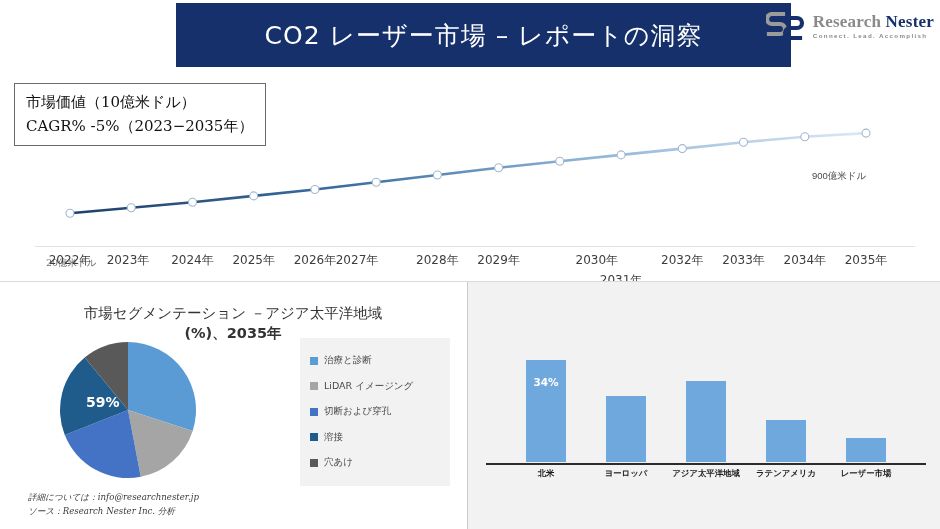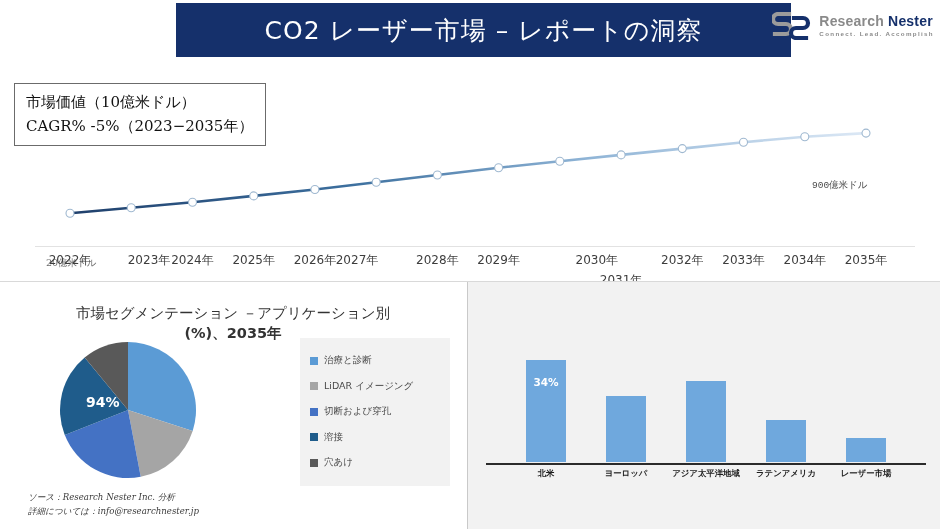--- a/index.html
+++ b/index.html
@@ -8,33 +8,33 @@
     background:#ffffff;
     font-family:"Liberation Sans", sans-serif;
     overflow:hidden;
     position:relative;
   }
   .page{position:relative;width:940px;height:529px;background:#fff;}
 
   
   .header{position:absolute;left:0;top:0;width:940px;height:76px;}
   .title-banner{
-    position:absolute;left:176px;top:3px;width:615px;height:54px;
+    position:absolute;left:176px;top:3px;width:615px;height:64px;
     background:#15306b;
     display:flex;align-items:center;justify-content:center;
   }
   .title-text{
     color:#ffffff;font-size:25px;letter-spacing:1px;
     font-family:"DejaVu Sans", sans-serif;font-weight:400;
     white-space:nowrap;
   }
   .logo{position:absolute;right:6px;top:12px;display:flex;align-items:center;gap:7px;}
   .logo-mark{width:40px;height:28px;position:relative;flex:none;}
   .logo-txt{display:flex;flex-direction:column;line-height:1;}
-  .logo-name{font-size:14px;font-weight:bold;color:#15306b;letter-spacing:.2px;white-space:nowrap;}
+  .logo-name{font-size:17px;font-weight:bold;color:#15306b;letter-spacing:.2px;white-space:nowrap;font-family:Liberation Serif, serif;}
   .logo-name .grey{color:#8a8a8a;}
   .logo-tag{font-size:6.2px;color:#8a8a8a;letter-spacing:1.35px;margin-top:3px;white-space:nowrap;font-weight:bold;}
 
   
   .info-box{
     position:absolute;left:14px;top:83px;width:252px;height:63px;
     border:1px solid #6b6b6b;background:#fff;
     display:flex;flex-direction:column;justify-content:center;
     padding:0 11px;box-sizing:border-box;
   }
@@ -42,21 +42,21 @@
 
   
   .linechart{position:absolute;left:0;top:76px;width:940px;height:204px;}
   .lc-svg{position:absolute;left:0;top:0;}
   .lbl-start{
     position:absolute;left:46px;top:181px;font-size:9.5px;color:#6d6d6d;
     font-family:"DejaVu Serif", serif;white-space:nowrap;
   }
   .lbl-end{
     position:absolute;left:812px;top:94px;font-size:9.5px;color:#4a4a4a;
-    font-family:Liberation Mono, monospace;white-space:nowrap;margin-top:9px;
+    font-family:Liberation Sans, sans-serif;white-space:nowrap;
   }
   .axis-line{position:absolute;left:35px;top:246px;width:880px;height:1px;background:#e2e2e2;}
   .years{position:absolute;left:35px;top:252px;width:880px;height:20px;}
   .year{
     position:absolute;top:0;font-size:12px;color:#3d3d3d;
     font-family:"DejaVu Sans", sans-serif;text-align:center;
     transform:translateX(-50%);white-space:nowrap;
   }
 
   
@@ -166,53 +166,53 @@
           <circle cx="804.8" cy="60.7" r="4" fill="#ffffff" stroke="#9fb8d0" stroke-width="1.1"></circle>
           <circle cx="866.0" cy="57.1" r="4" fill="#ffffff" stroke="#9fb8d0" stroke-width="1.1"></circle>
         </g>
     </svg>
     <div class="lbl-start">20億米ドル</div>
     <div class="lbl-end">900億米ドル</div>
   </div>
   <div class="axis-line"></div>
   <div class="years" id="year-labels">
       <div class="year" style="left: 35px;">2022年</div>
-      <div class="year" style="left: 114px; text-align: center;">2023年</div>
+      <div class="year" style="left: 93px; text-align: center;">2023年</div>
       <div class="year" style="left: 157.462px;">2024年</div>
       <div class="year" style="left: 218.692px;">2025年</div>
       <div class="year" style="left: 279.923px;">2026年</div>
       <div class="year" style="left: 322px;">2027年</div>
       <div class="year" style="left: 402.385px;">2028年</div>
       <div class="year" style="left: 463.615px;">2029年</div>
       <div class="year" style="left: 524.846px; margin-left: 37px;">2030年</div>
       <div class="year" style="left: 586.077px; margin-top: 20px;">2031年</div>
       <div class="year" style="left: 647.308px;">2032年</div>
       <div class="year" style="left: 708.538px;">2033年</div>
       <div class="year" style="left: 769.769px;">2034年</div>
       <div class="year" style="left: 831px;">2035年</div>
     </div>
 
   <div class="bottom">
 
     <div class="panel-left">
       <div class="panel-title pl-title">
-        <span>市場セグメンテーション －アプリケーション別</span><br>
+        <span>市場セグメンテーション －アジア太平洋地域</span><br>
         <span class="b">(%)、2035年</span>
       </div>
 
       <div class="pie-wrap">
         <svg width="140" height="140" viewBox="0 0 140 140" id="pie-svg">
             <path d="M70,70 L70.00,2.00 A68,68 0 0 1 134.67,91.01 Z" fill="#5b9bd5"></path>
             <path d="M70,70 L134.67,91.01 A68,68 0 0 1 82.74,136.80 Z" fill="#a5a5a5"></path>
             <path d="M70,70 L82.74,136.80 A68,68 0 0 1 6.78,95.03 Z" fill="#4472c4"></path>
             <path d="M70,70 L6.78,95.03 A68,68 0 0 1 26.66,17.61 Z" fill="#1f5c8b"></path>
             <path d="M70,70 L26.66,17.61 A68,68 0 0 1 70.00,2.00 Z" fill="#595959"></path>
           </svg>
       </div>
-      <div class="pie-pct">94%</div>
+      <div class="pie-pct">59%</div>
 
       <div class="legend" id="pie-legend">
           <div class="leg-row">
             <span class="leg-sw" style="background: rgb(91, 155, 213);"></span>
             <span class="leg-lbl">治療と診断</span>
           </div>
           <div class="leg-row">
             <span class="leg-sw" style="background: rgb(165, 165, 165);"></span>
             <span class="leg-lbl">LiDAR イメージング</span>
           </div>
@@ -224,22 +224,22 @@
             <span class="leg-sw" style="background: rgb(31, 92, 139);"></span>
             <span class="leg-lbl">溶接</span>
           </div>
           <div class="leg-row">
             <span class="leg-sw" style="background: rgb(89, 89, 89);"></span>
             <span class="leg-lbl">穴あけ</span>
           </div>
         </div>
 
       <div class="source">
+        <div>詳細については：info@researchnester.jp</div>
         <div>ソース：Research Nester Inc. 分析</div>
-        <div>詳細については：info@researchnester.jp</div>
       </div>
     </div>
 
     <div class="panel-right">
       <div class="bars" id="bar-chart">
           <div class="bar-col" style="left: 20px; height: 120px;">
             <div class="bar" style="height: 102px; background: rgb(111, 168, 221);"></div>
             <div class="bar-pct" style="bottom: 74px;">34%</div>
           </div>
           <div class="bar-col" style="left: 100px; height: 120px;">

